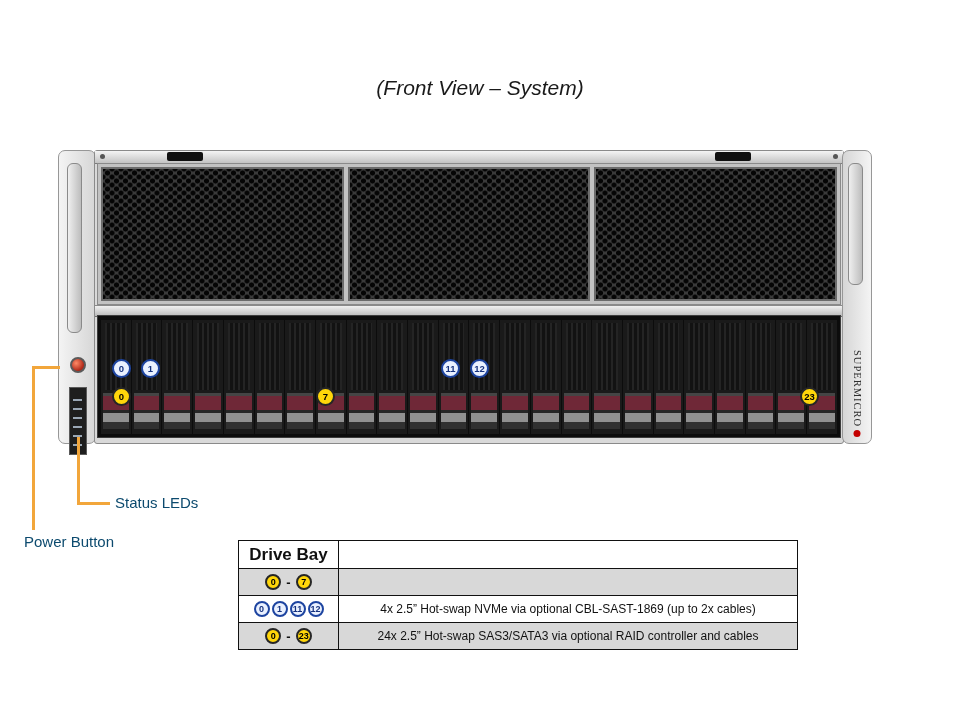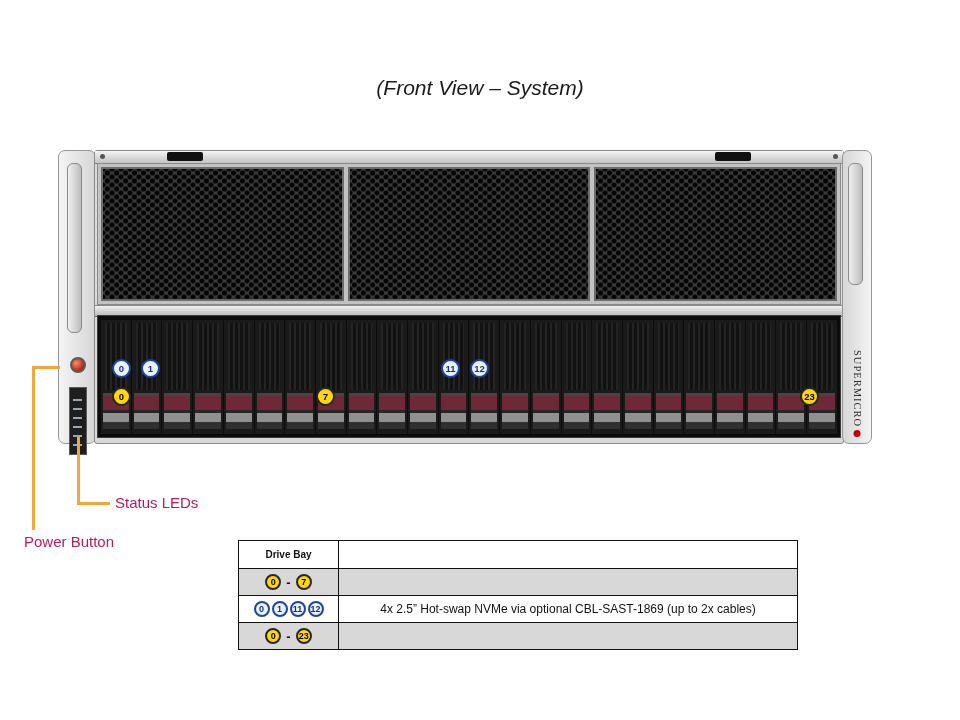--- a/index.html
+++ b/index.html
@@ -71,33 +71,33 @@
   
   .badge{display:inline-flex;align-items:center;justify-content:center;border-radius:50%;
          font-weight:bold;box-sizing:content-box;}
   .badge.lg{position:absolute;width:15px;height:15px;font-size:9.5px;}
   .badge.sm{width:12px;height:12px;font-size:9px;}
   .badge.yellow{background:#ffd60a;border:2px solid #262626;color:#000;}
   .badge.blue{background:#eaf1ff;border:2px solid #1d44a0;color:#16327f;}
 
   
   .cline{position:absolute;background:#f2a63b;}
-  .label{position:absolute;font-size:15px;color:#be185d;}
+  .label{position:absolute;font-size:15px;color:#0c4a6e;}
 
   
   .dtable{position:absolute;left:238px;top:540px;width:560px;border:1px solid #111;
           box-sizing:border-box;font-size:12px;}
   .trow{display:flex;height:26px;align-items:stretch;}
   .trow + .trow{border-top:1px solid #111;}
   .trow.gray{background:#d8d8d8;}
   .trow.white{background:#ffffff;}
   .tcell{display:flex;align-items:center;justify-content:center;box-sizing:border-box;}
   .tcell.c1{width:100px;border-right:1px solid #111;}
   .tcell.c2{flex:1;text-align:center;padding:0 4px;}
-  .thead{background:#fff;font-weight:bold;font-size:10px;height:27px;}
+  .thead{background:#fff;font-weight:bold;font-size:17px;height:27px;}
   .badges-cell{gap:2px;}
   .dash{font-weight:bold;margin:0 3px;font-size:13px;}
 </style>
 </head>
 <body>
 
 <div class="page">
 
   <div class="fig-title">(Front View – System)</div>
 
@@ -202,16 +202,17 @@
       </div>
       <div class="tcell c2">4x 2.5” Hot-swap NVMe via optional CBL-SAST-1869 (up to 2x cables)</div>
     </div>
 
     <div class="trow gray">
       <div class="tcell c1 badges-cell">
         <span class="badge yellow sm">0</span>
         <span class="dash">-</span>
         <span class="badge yellow sm">23</span>
       </div>
+      <div class="tcell c2">24x 2.5” Hot-swap SAS3/SATA3 via optional RAID controller and cables</div>
     </div>
   </div>
 
 </div>
 
 </body></html>

